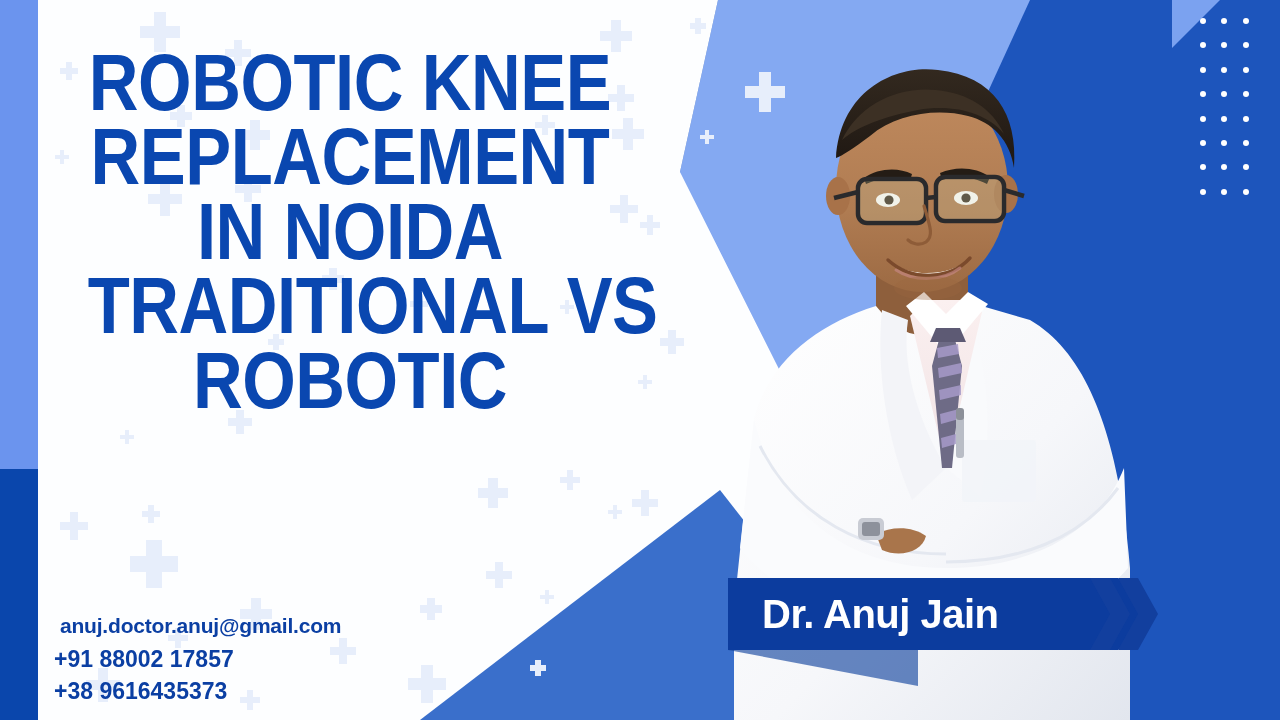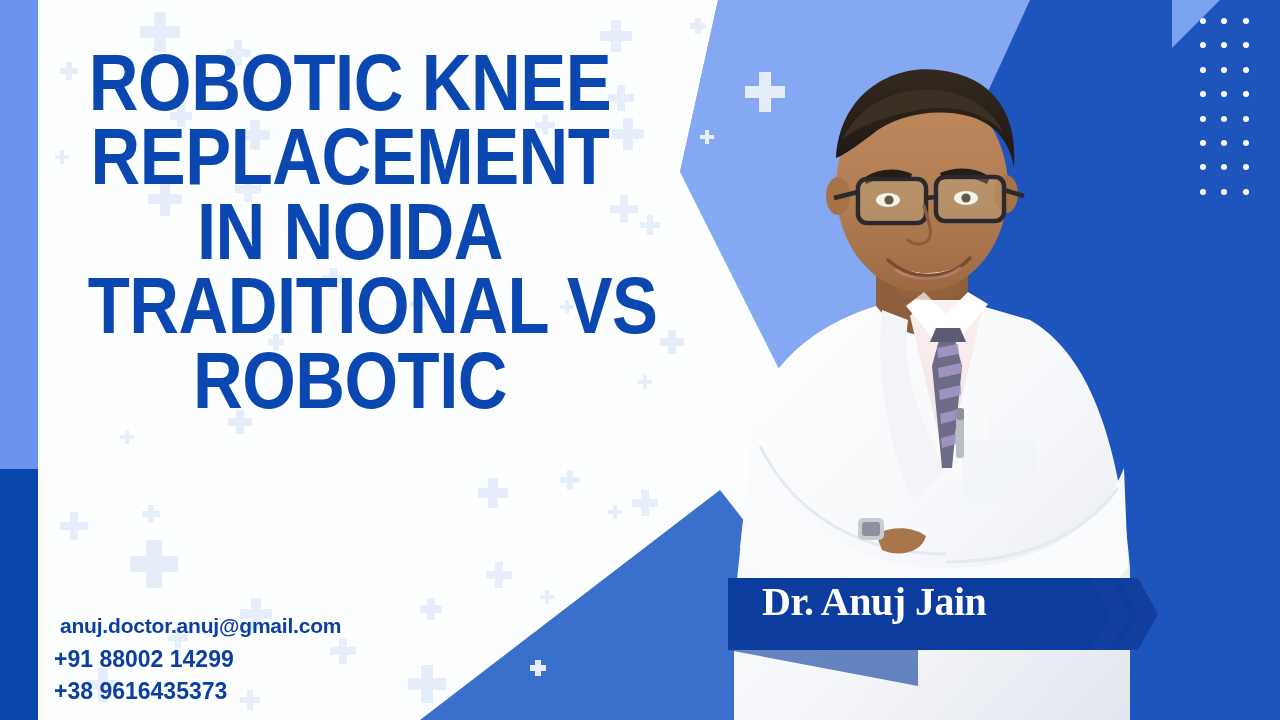--- a/index.html
+++ b/index.html
@@ -224,21 +224,21 @@
     left: 728px; top: 578px;
     z-index: 14;
     height: 72px;
   }
   .name-banner {
     position: relative;
     height: 72px;
     width: 390px;
     background: #0C3C9E;
     display: flex;
-    font-family: Liberation Serif, serif;
+    align-items: center;
   }
   .name-banner .name-text {
     color: #FFFFFF;
     font-size: 40px;
     font-weight: bold;
     letter-spacing: -0.5px;
     padding-left: 34px;
     white-space: nowrap;
   }
   .banner-point {
@@ -470,21 +470,21 @@
   <div class="headline">
     <span class="hl">ROBOTIC KNEE</span>
     <span class="hl">REPLACEMENT</span>
     <span class="hl">IN NOIDA</span>
     <span class="hl">TRADITIONAL VS</span>
     <span class="hl">ROBOTIC</span>
   </div>
 
   <div class="contact">
     <div class="email">anuj.doctor.anuj@gmail.com</div>
-    <div class="phone">+91 88002 14299</div>
+    <div class="phone">+91 88002 17857</div>
     <div class="phone">+38 9616435373</div>
   </div>
 
   <div class="banner-shadow"></div>
   <div class="name-banner-wrap">
     <div class="name-banner">
       <span class="name-text">Dr. Anuj Jain</span>
       <span class="banner-point"></span>
     </div>
   </div>

